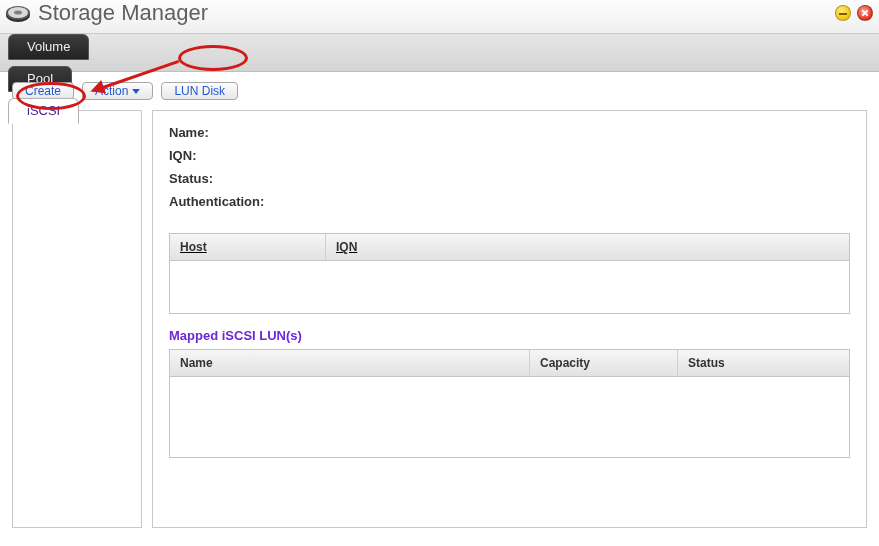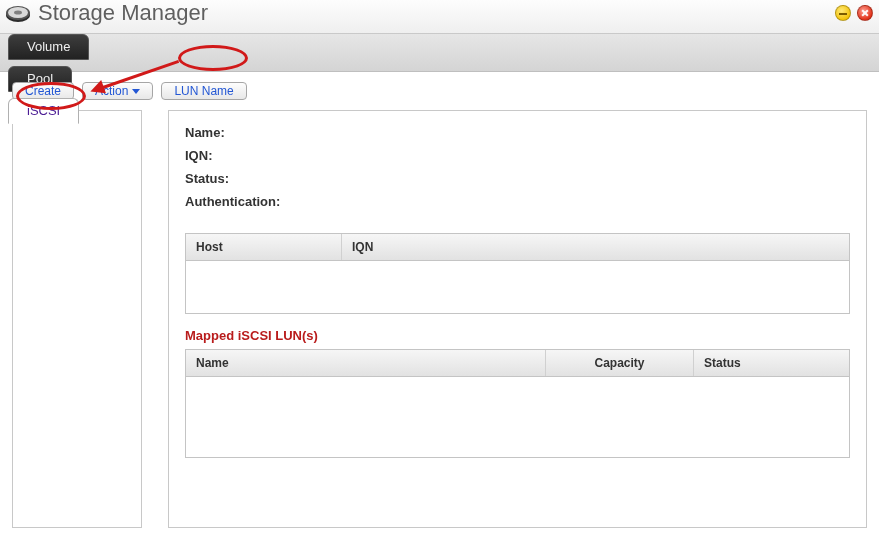--- a/index.html
+++ b/index.html
@@ -136,21 +136,21 @@
       pointer-events: none;
       z-index: 3;
       width: 0; height: 0;
       border-top: 7px solid transparent;
       border-bottom: 7px solid transparent;
       border-right: 14px solid #d11919;
     }
 
     .panes {
       display: flex;
-      gap: 26px;
+      gap: 10px;
       height: 418px;
     }
     .side-panel {
       width: 130px;
       border: 1px solid #c8c8c8;
       background: #fff;
     }
     .detail-panel {
       flex: 1;
       border: 1px solid #c8c8c8;
@@ -162,21 +162,21 @@
       display: flex;
       margin-bottom: 8px;
       font-size: 13px;
       color: #333;
     }
     .field-label { font-weight: bold; }
     .field-label::after { content: ":"; }
     .section-title {
       font-weight: bold;
       font-size: 13px;
-      color: #b91c1c;
+      color: #6d28d9;
       margin: 14px 0 6px 0;
     }
     .grid {
       border: 1px solid #c4c4c4;
     }
     .grid-head {
       display: flex;
       background: linear-gradient(#f6f6f6, #e2e2e2);
       border-bottom: 1px solid #c4c4c4;
     }
@@ -188,21 +188,21 @@
       border-right: 1px solid #d0d0d0;
     }
     .grid-col:last-child { border-right: none; }
     .grid-body {
       min-height: 52px;
       background: #fff;
     }
     .grid1 .c1 { flex: 0 0 156px; }
     .grid1 .c2 { flex: 1; }
     .grid2 .c1 { flex: 0 0 360px; }
-    .grid2 .c2 { flex: 0 0 148px; text-align: center; }
+    .grid2 .c2 { flex: 0 0 148px; }
     .grid2 .c3 { flex: 1; }
     .grid2 .grid-body { min-height: 80px; }
   </style>
 </head>
 <body>
 
 <div class="window-titlebar">
   <span class="app-icon">
     <svg viewBox="0 0 26 20">
       <ellipse cx="13" cy="12" rx="12" ry="7" fill="#2b2b2b"></ellipse>
@@ -227,21 +227,21 @@
 <div class="content">
   <div class="toolbar">
     <button class="btn">
         <span>Create</span>
       </button>
     <button class="btn">
         <span>Action</span>
         <span class="caret"></span>
       </button>
     <button class="btn">
-        <span>LUN Name</span>
+        <span>LUN Disk</span>
       </button>
   </div>
 
   <div class="ring" style="width:70px;height:28px;left:16px;top:82px;"></div>
 
   <div class="arrow-head" style="left:90px;top:82px; transform:rotate(-20deg);"></div>
   <div class="arrow-line" style="left:103px;top:86px;width:80px; transform:rotate(-19deg);"></div>
 
   <div class="panes">
     <div class="side-panel"></div>
@@ -253,21 +253,21 @@
       <div class="field-row">
           <span class="field-label">IQN</span>
         </div>
       <div class="field-row">
           <span class="field-label">Status</span>
         </div>
       <div class="field-row">
           <span class="field-label">Authentication</span>
         </div>
 
-      <div class="grid grid1" style="margin-top:24px;">
+      <div class="grid grid1" style="margin-top:24px;text-decoration:underline;">
         <div class="grid-head">
           <div class="grid-col c1">Host</div>
           <div class="grid-col c2">IQN</div>
         </div>
         <div class="grid-body"></div>
       </div>
 
       <div class="section-title">Mapped iSCSI LUN(s)</div>
 
       <div class="grid grid2">

